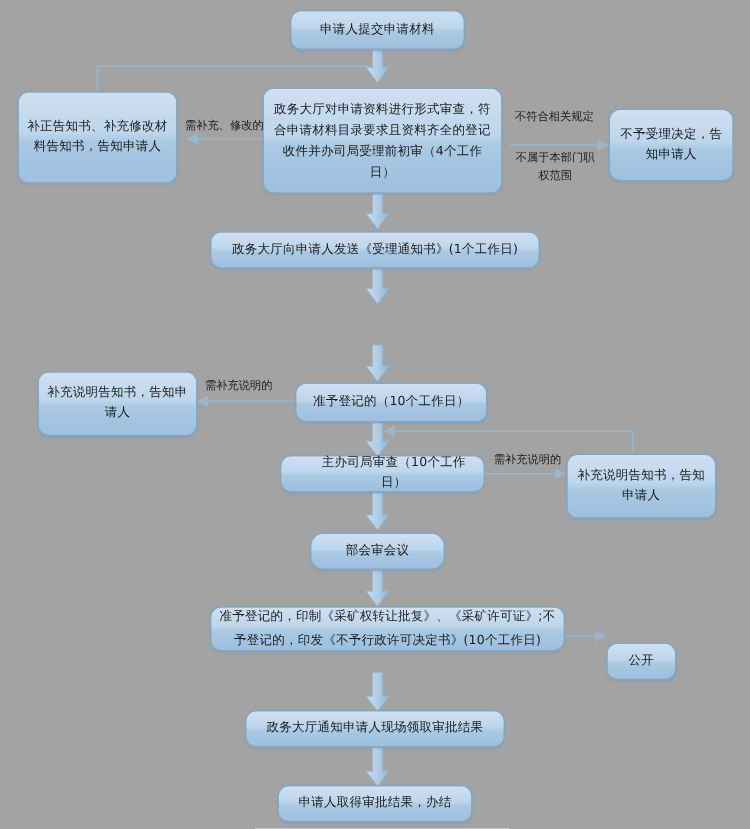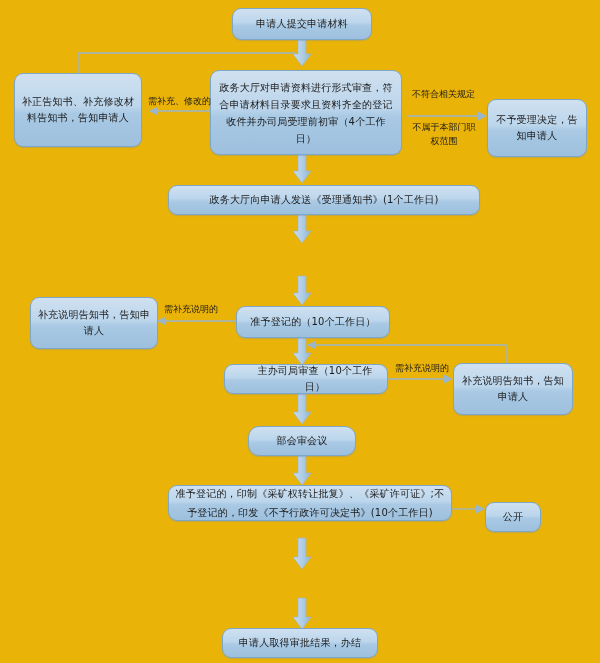--- a/index.html
+++ b/index.html
@@ -7,21 +7,21 @@
     padding: 0;
     background: #ffffff;
   }
   body {
     font-family: "DejaVu Sans", "Liberation Sans", sans-serif;
   }
   #chart {
     position: relative;
     width: 600px;
     height: 663px;
-    background: #eab308;
+    background: #a3a3a3;
     overflow: hidden;
   }
   svg.connectors {
     position: absolute;
     left: 0;
     top: 0;
     width: 600px;
     height: 663px;
     pointer-events: none;
   }
@@ -123,25 +123,25 @@
   </div>
 
   <div class="node" style="left:210px; top:70px; width:192px; height:85px; font-size:10px; line-height:17px;">
     <span>政务大厅对申请资料进行形式审查，符合申请材料目录要求且资料齐全的登记收件并办司局受理前初审（4个工作日）</span>
   </div>
 
   <div class="node" style="left:14px; top:73px; width:128px; height:74px;">
     <span>补正告知书、补充修改材料告知书，告知申请人</span>
   </div>
 
-  <div class="node" style="left:487px; top:87px; width:100px; height:58px;margin-top:12px;">
+  <div class="node" style="left:487px; top:87px; width:100px; height:58px;">
     <span>不予受理决定，告知申请人</span>
   </div>
 
-  <div class="node" style="left:168px; top:185px; width:312px; height:30px;">
+  <div class="node" style="left:168px; top:185px; width:264px; height:30px;">
     <span>政务大厅向申请人发送《受理通知书》(1个工作日)</span>
   </div>
 
 
   <div class="node" style="left:236px; top:306px; width:154px; height:32px;">
     <span>准予登记的（10个工作日）</span>
   </div>
 
   <div class="node" style="left:30px; top:297px; width:128px; height:52px;">
     <span>补充说明告知书，告知申请人</span>
@@ -156,24 +156,27 @@
   </div>
 
   <div class="node" style="left:248px; top:426px; width:108px; height:30px;border-radius:11px;">
     <span>部会审会议</span>
   </div>
 
   <div class="node" style="left:168px; top:485px; width:284px; height:36px; line-height:19px;">
     <span>准予登记的，印制《采矿权转让批复》、《采矿许可证》;不予登记的，印发《不予行政许可决定书》(10个工作日)</span>
   </div>
 
-  <div class="node" style="left:485px; top:502px; width:56px; height:30px;text-align:center;">
+  <div class="node" style="left:485px; top:514px; width:56px; height:30px;text-align:center;">
     <span>公开</span>
   </div>
 
+  <div class="node" style="left:196px; top:568px; width:208px; height:30px;">
+    <span>政务大厅通知申请人现场领取审批结果</span>
+  </div>
 
   <div class="node" style="left:222px; top:628px; width:156px; height:30px;">
     <span>申请人取得审批结果，办结</span>
   </div>
 
   <div class="edge-label" style="left:148px; top:95px;">
     <span>需补充、修改的</span>
   </div>
 
   <div class="edge-label" style="left:412px; top:88px;">

